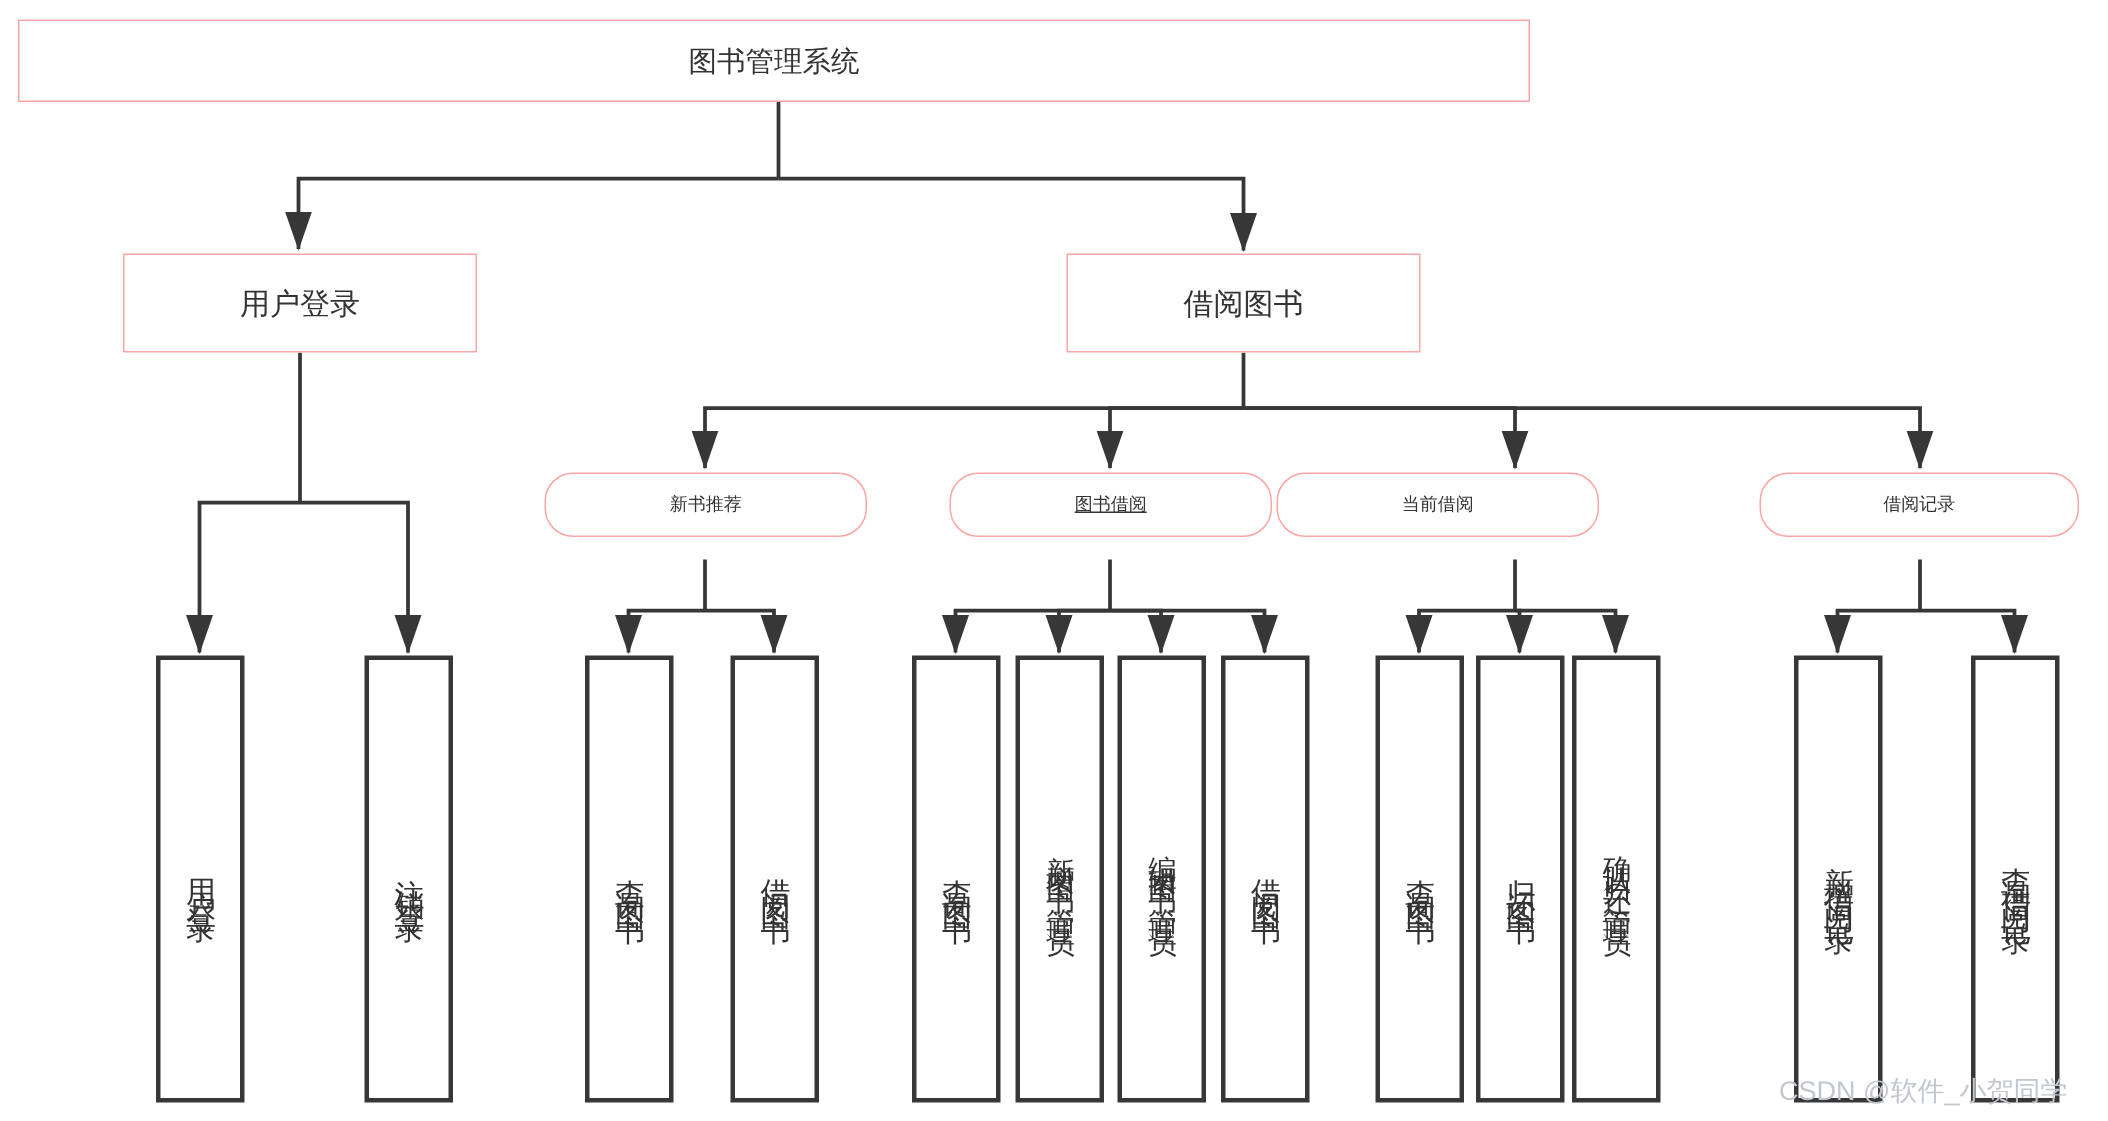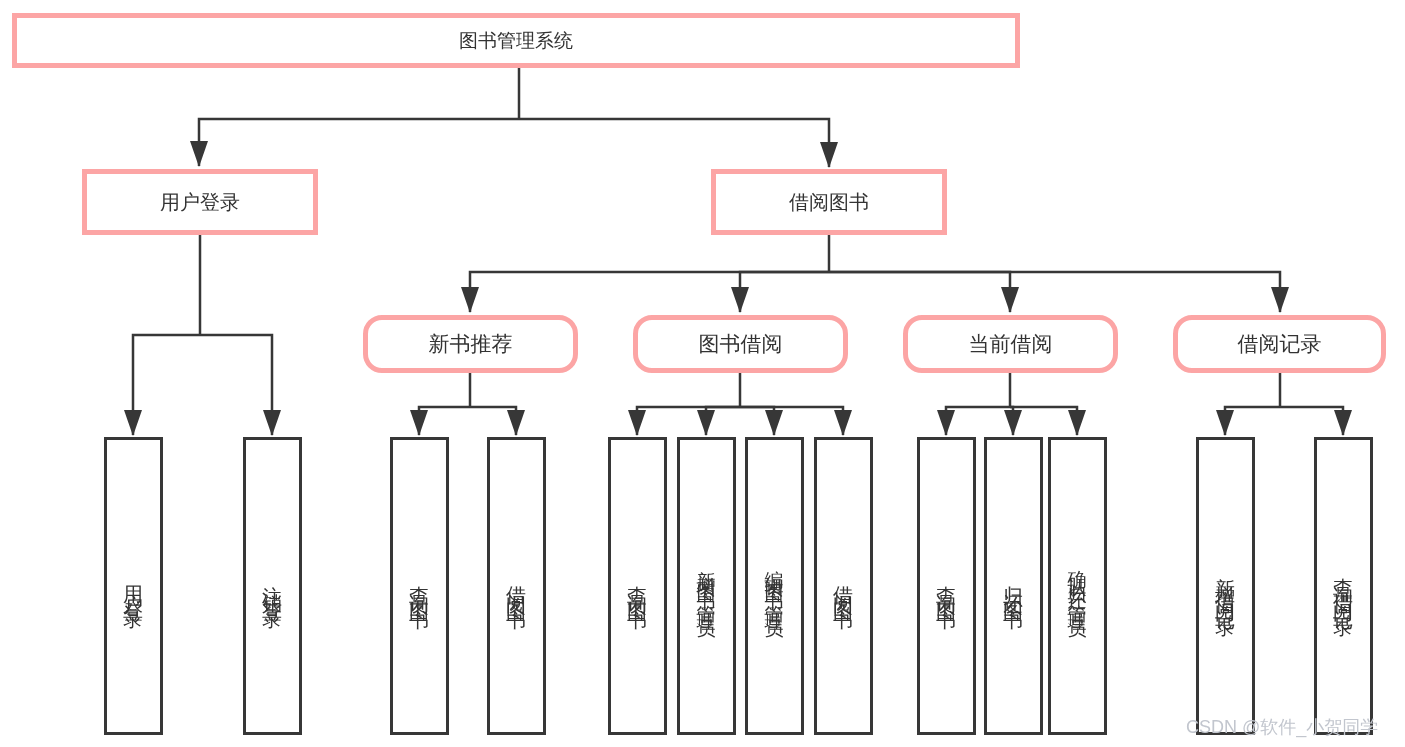--- a/index.html
+++ b/index.html
@@ -17,42 +17,42 @@
   }
   svg.connectors {
     position: absolute;
     left: 0; top: 0;
     width: 1405px; height: 747px;
     z-index: 1;
   }
   .node {
     position: absolute;
     background: #ffffff;
-    border: 5px solid #fca5a5;
+    border: 1px solid #fca5a5;
     box-sizing: border-box;
     display: flex;
     align-items: center;
     justify-content: center;
     color: #333333;
     z-index: 2;
   }
   .root {
     left: 12px; top: 13px;
     width: 1008px; height: 55px;
     font-size: 19px;
   }
   .l2 {
     top: 169px;
     width: 236px; height: 66px;
     font-size: 20px;
   }
   .l3 {
     top: 315px;
-    width: 215px; height: 58px;
-    font-size: 21px;
+    width: 215px; height: 43px;
+    font-size: 12px;
     border-radius: 19px;
   }
   .leaf {
     position: absolute;
     top: 437px;
     width: 59px; height: 298px;
     background: #ffffff;
     border: 3px solid #373737;
     box-sizing: border-box;
     display: flex;
@@ -137,24 +137,24 @@
   <div class="node l2" style="left:82px;">
     <span>用户登录</span>
   </div>
   <div class="node l2" style="left:711px;">
     <span>借阅图书</span>
   </div>
 
   <div class="node l3" style="left:363px;">
     <span>新书推荐</span>
   </div>
-  <div class="node l3" style="left:633px;">
+  <div class="node l3" style="left:633px;text-decoration:underline;">
     <span>图书借阅</span>
   </div>
-  <div class="node l3" style="left:903px;">
+  <div class="node l3" style="left:851px;">
     <span>当前借阅</span>
   </div>
   <div class="node l3" style="left:1173px;width:213px;">
     <span>借阅记录</span>
   </div>
 
   <div class="leaf" style="left:104px;">
     <span class="vtext">用户登录</span>
   </div>
   <div class="leaf" style="left:243px;">

